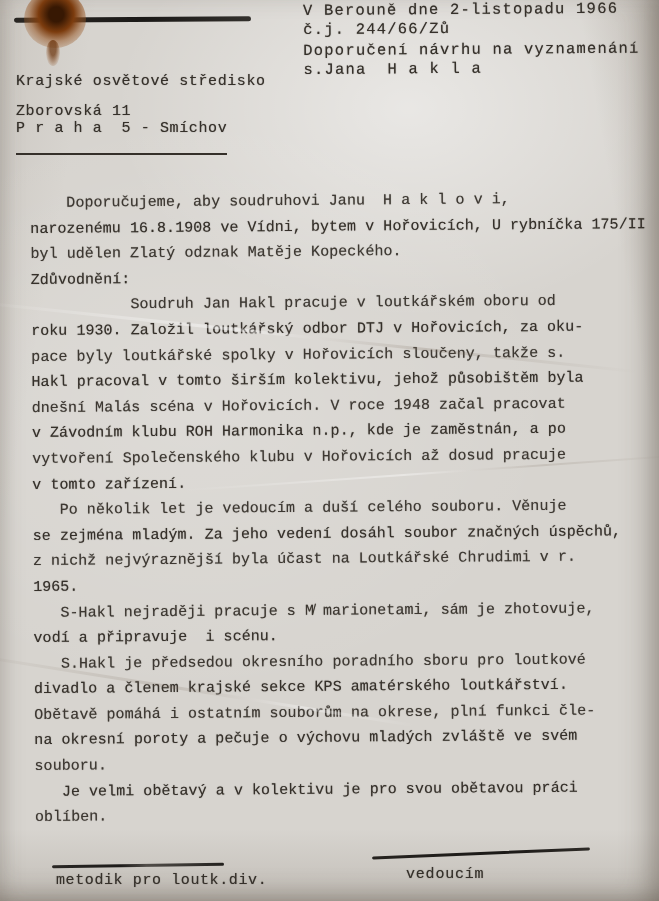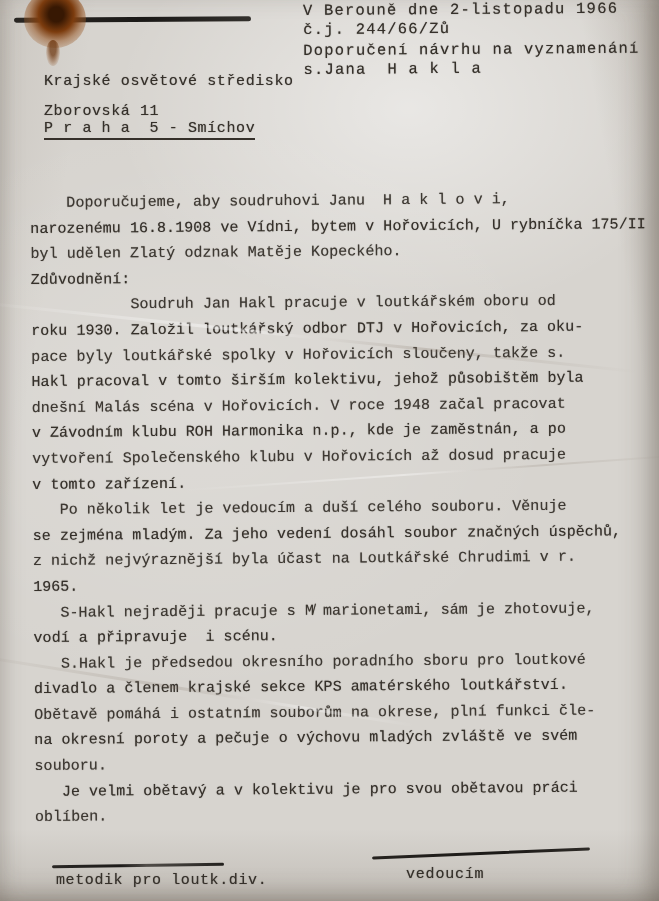--- a/index.html
+++ b/index.html
@@ -42,25 +42,25 @@
   }
 
   .header-right {
     position:absolute; left:303px; top:2px;
     font-size:15.5px; letter-spacing:1.2px; line-height:18.5px;
     transform:rotate(-0.4deg); transform-origin:left top;
   }
   .subject-block { margin-top:3px; }
 
   .recipient {
-    position:absolute; left:44px; top:73px;
+    position:absolute; left:16px; top:73px;
     font-size:15px; letter-spacing:0.6px; line-height:17px;
   }
   .addr-gap { height:13px; }
-  .underlined { display:inline-block; border-bottom:2px solid #35302a; padding-bottom:1px;text-align:right; }
+  .underlined { display:inline-block; border-bottom:2px solid #35302a; padding-bottom:16px;text-align:right; }
 
   .body-block {
     position:absolute; left:30px; top:191px; width:629px;
     font-size:15px; line-height:25.6px; letter-spacing:0.05px;
     transform:rotate(-0.45deg); transform-origin:left top;
   }
   .body-line { white-space:pre; text-shadow:0 0 1px rgba(53,48,42,.6); }
   .body-line:nth-child(odd) { opacity:.95; }
 
   .sig-line-left {

